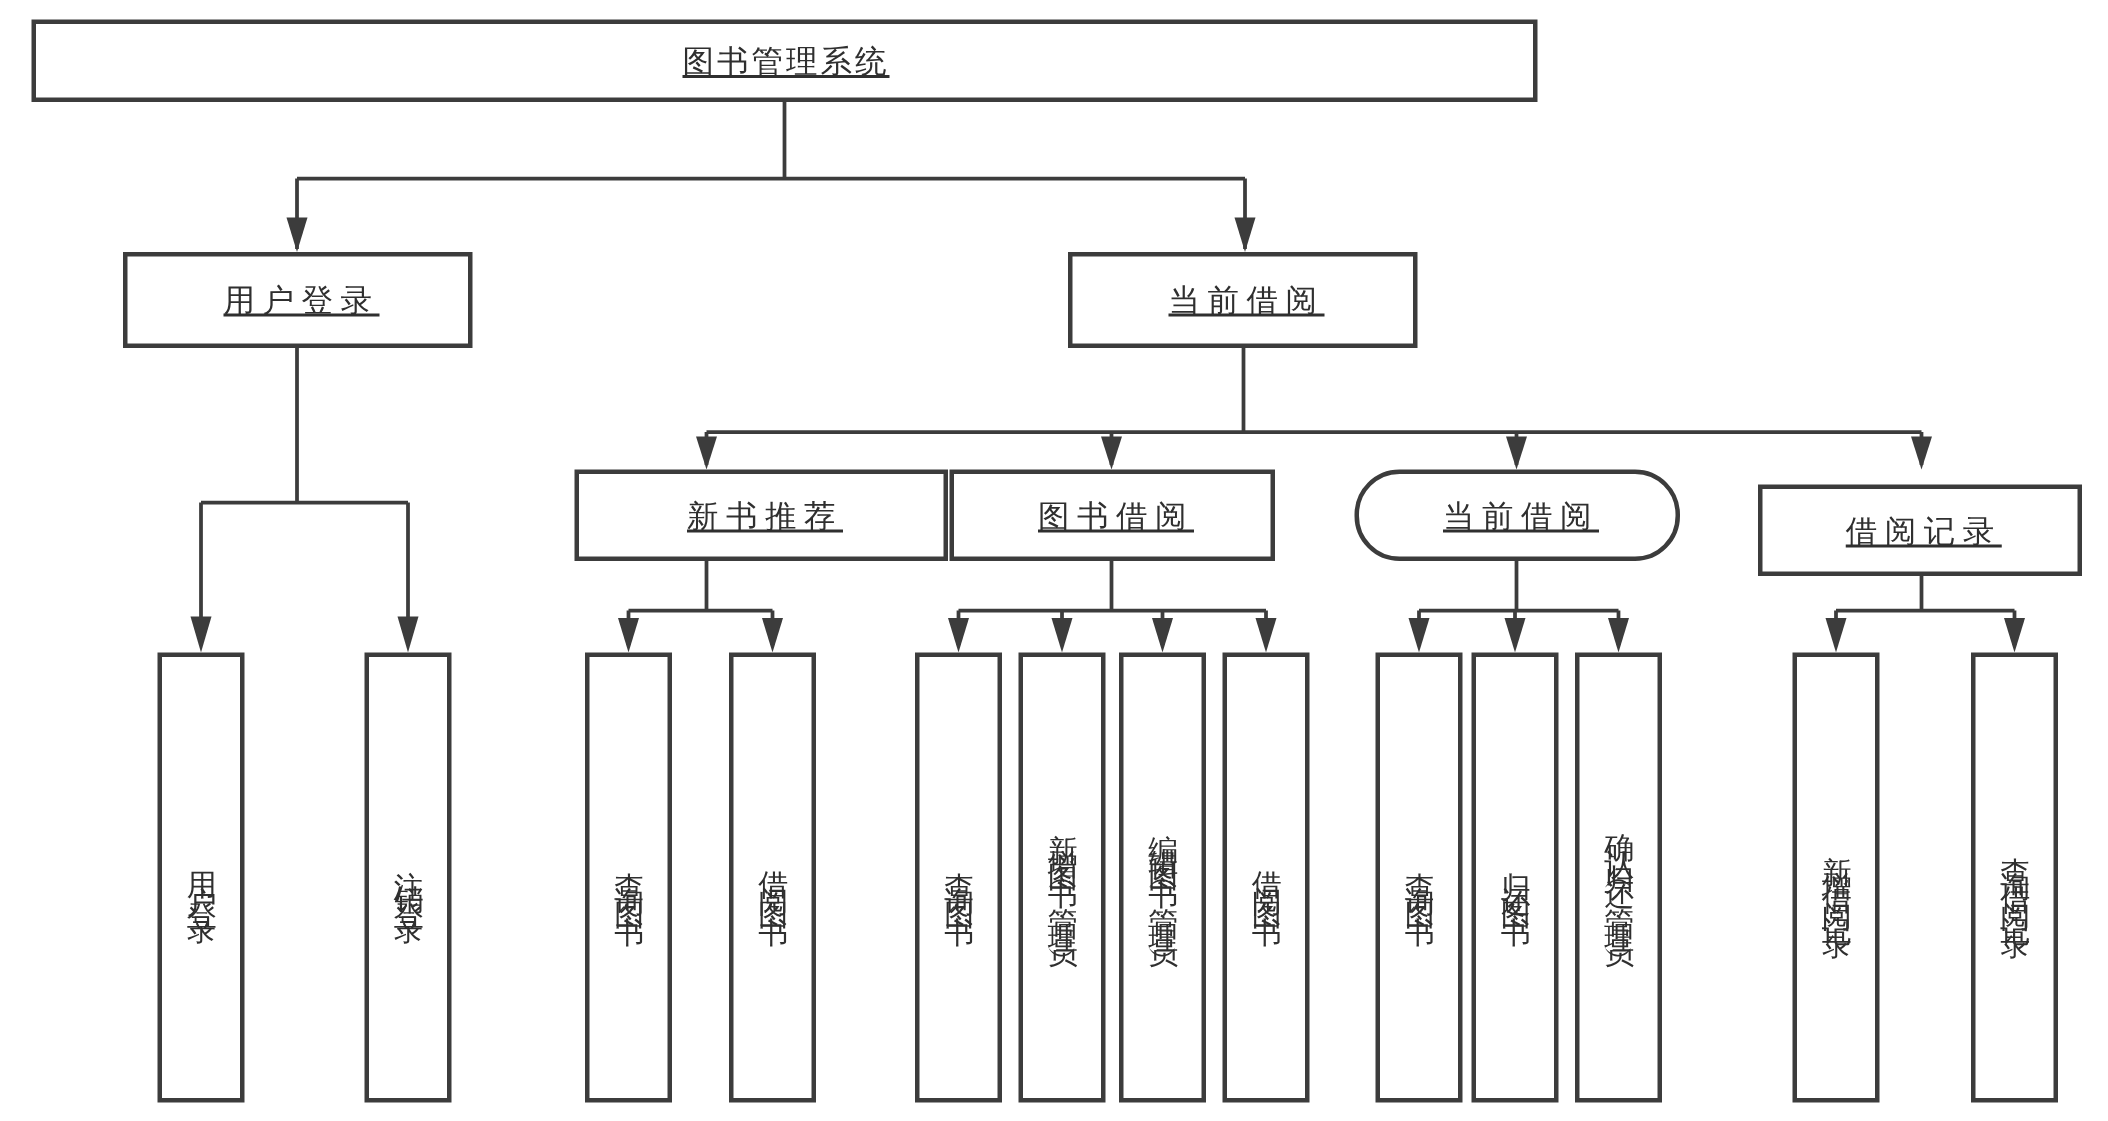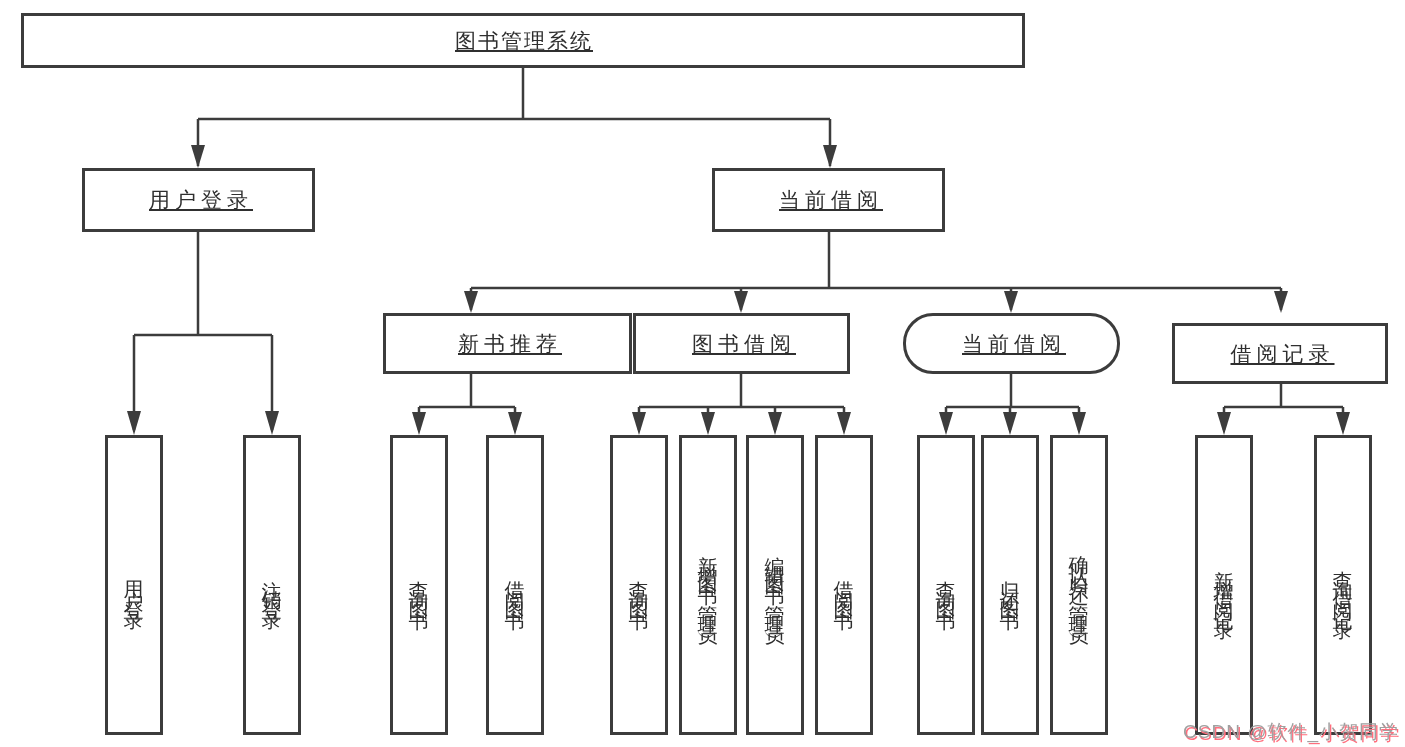--- a/index.html
+++ b/index.html
@@ -172,14 +172,13 @@
     <span class="v-label">确认归还（管理员）</span>
   </div>
 
   <div class="node leaf" style="left:1195px; top:435px; width:58px; height:300px;">
     <span class="v-label">新增借阅记录</span>
   </div>
   <div class="node leaf" style="left:1314px; top:435px; width:58px; height:300px;">
     <span class="v-label">查询借阅记录</span>
   </div>
 
-  <div class="watermark">CSDN @软件_小贺同学</div>
 </div>
 
 </body></html>

